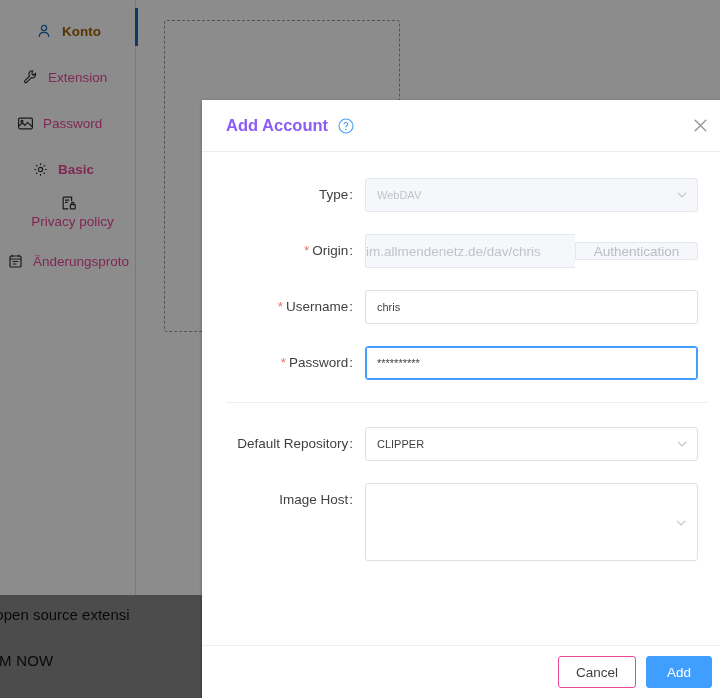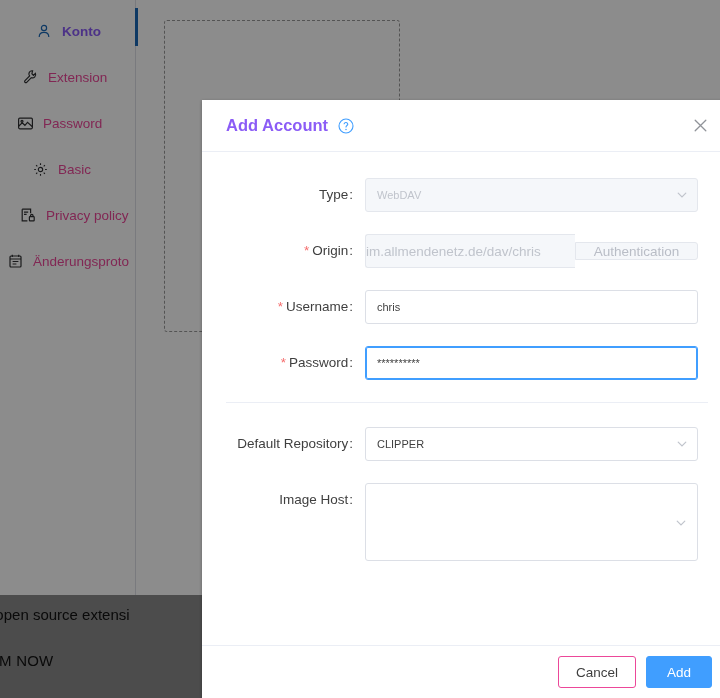--- a/index.html
+++ b/index.html
@@ -34,27 +34,27 @@
     white-space: nowrap;
     overflow: hidden;
   }
   .nav-item .nav-icon {
     width: 22px; height: 22px;
     margin-right: 7px;
     flex: 0 0 22px;
     display: flex; align-items: center; justify-content: center;
   }
   .nav-item .nav-icon svg { display: block; }
-  .nav-item.active { color: #8b5cf6; font-weight: 600; }
+  .nav-item.active { color: #a16207; font-weight: 600; }
   .nav-item.active .nav-icon svg { stroke: #1b69b6; }
   .nav-indent-0 { padding-left: 33px; }
   .nav-indent-1 { padding-left: 19px; }
   .nav-indent-2 { padding-left: 14px; }
-  .nav-indent-3 { padding-left: 29px; }
-  .nav-indent-4 { padding-left: 17px; }
+  .nav-indent-3 { padding-left: 29px; font-weight: bold; }
+  .nav-indent-4 { padding-left: 10px; flex-direction: column; }
   .nav-indent-5 { padding-left: 4px; }
   .active-bar {
     position: absolute;
     left: 135px; top: 8px;
     width: 3px; height: 38px;
     background: #1b69b6;
   }
 
   .bg-main { flex: 1 1 auto; position: relative; }
   .drop-zone {

